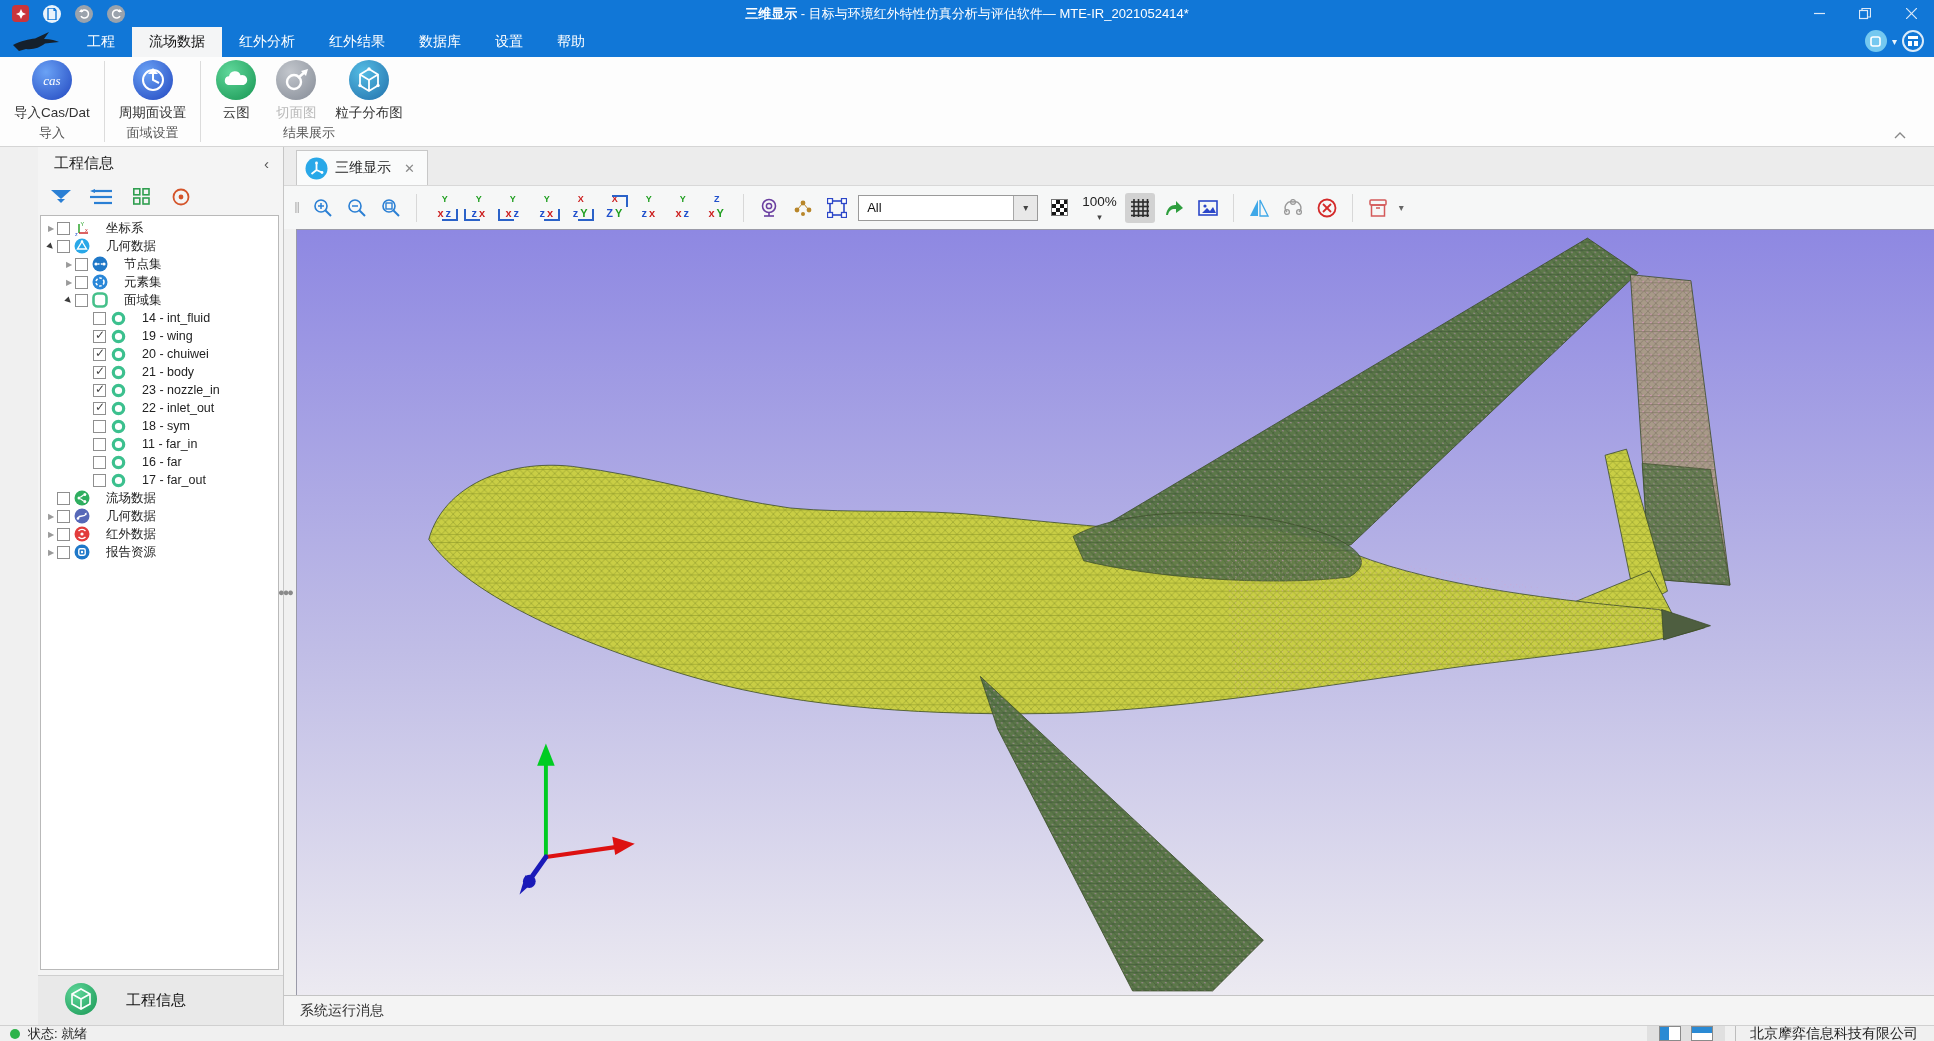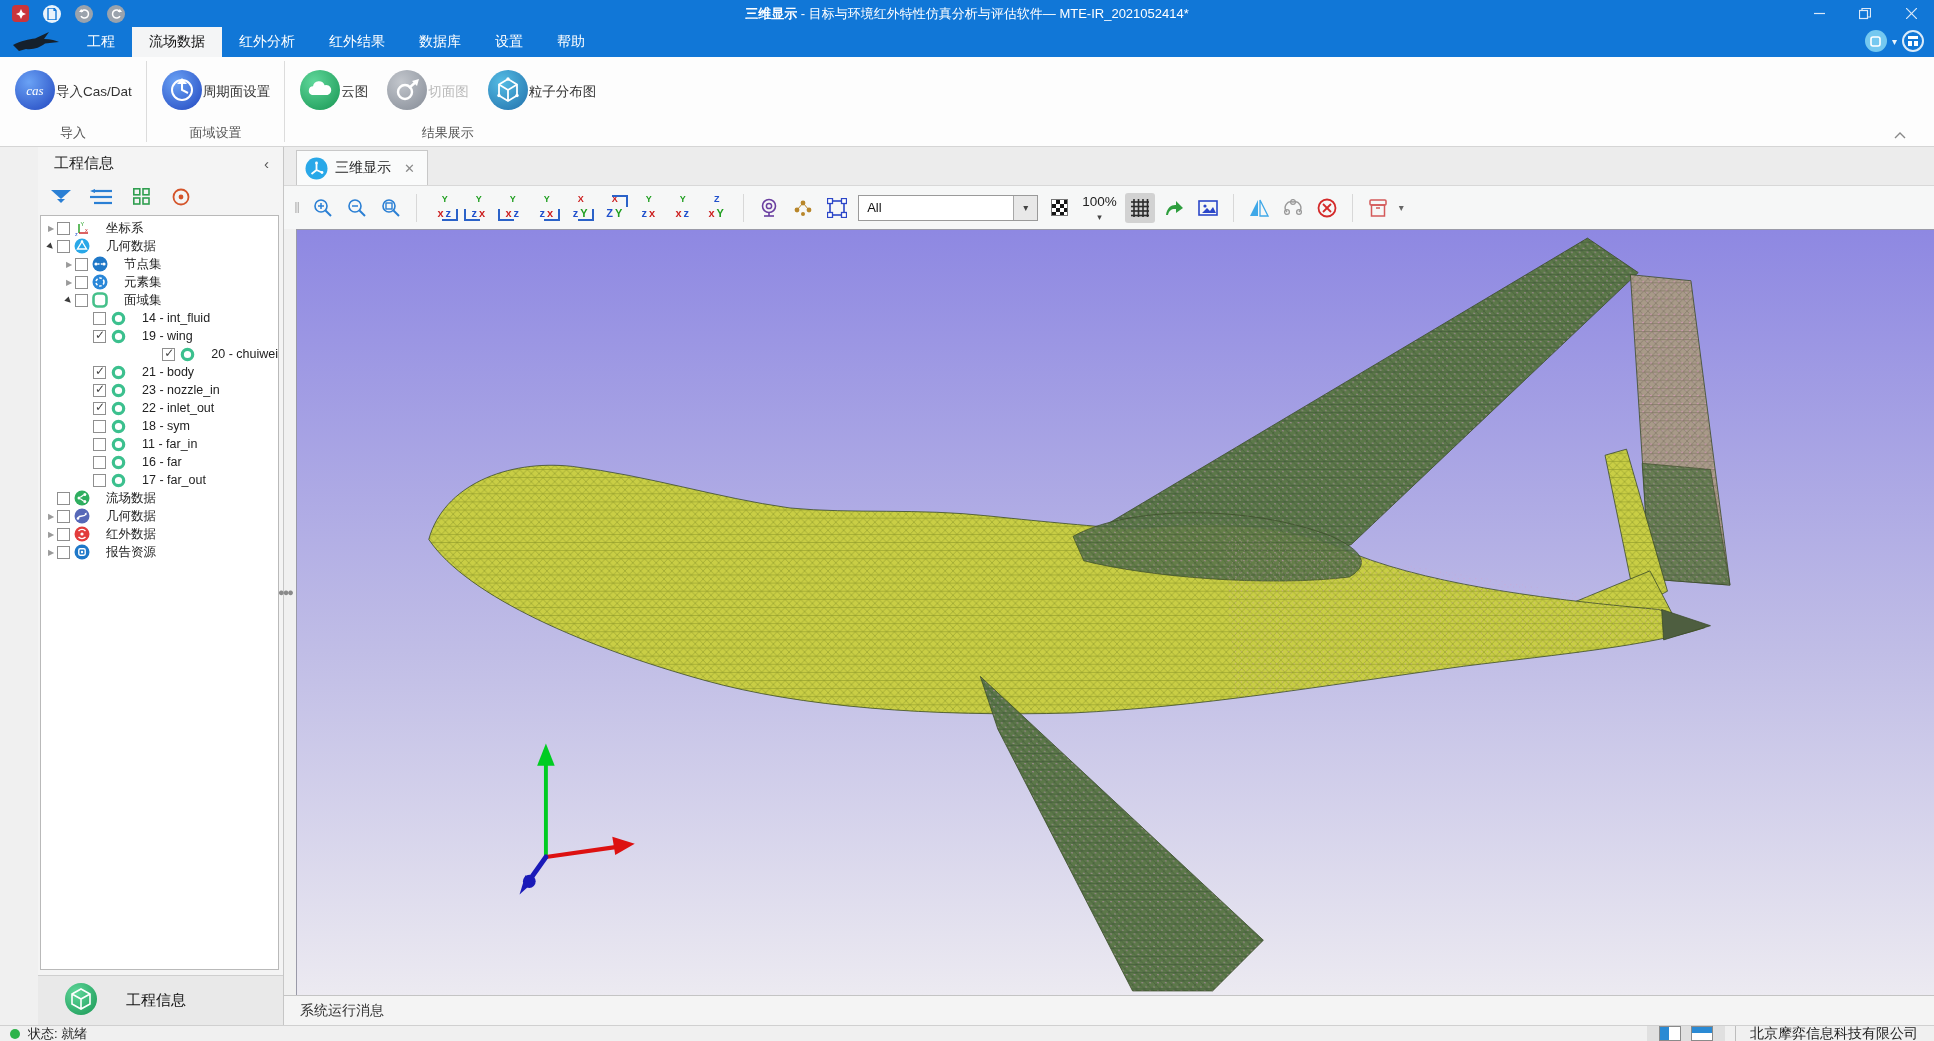--- a/index.html
+++ b/index.html
@@ -28,21 +28,21 @@
   .mr-circ1 { width:22px; height:22px; border-radius:50%; background:#74c8f0; display:flex; align-items:center; justify-content:center; }
   .mr-caret { color:#eaf4fc; font-size:10px; }
   .mr-circ2 { width:22px; height:22px; border-radius:50%; border:2px solid rgba(255,255,255,.85); display:flex; align-items:center; justify-content:center; }
 
   
   .ribbon { height:90px; background:#fdfdfd; border-bottom:1px solid #d5d5d5; display:flex; align-items:stretch; position:relative; flex:none; }
   .rgroup { display:flex; flex-direction:column; }
   .rgroup-btns { height:66px; display:flex; align-items:center; justify-content:center; padding:0 6px; gap:2px; }
   .rgroup-label { height:23px; text-align:center; font-size:13px; color:#555; line-height:20px; }
   .rsep { width:1px; background:#dcdcdc; margin:4px 0; }
-  .rbtn { display:flex; flex-direction:row; align-items:center; padding:0 8px; cursor:default; }
+  .rbtn { display:flex; flex-direction:column; align-items:center; padding:0 8px; cursor:default; }
   .rbtn .circ { width:42px; height:42px; border-radius:50%; display:flex; align-items:center; justify-content:center; }
   .rbtn .rlabel { font-size:13.5px; color:#333; margin-top:3px; white-space:nowrap; }
   .rbtn.disabled .rlabel { color:#b9b9b9; }
   .ribbon-collapse { position:absolute; right:28px; bottom:4px; }
 
   
   .content { flex:1; display:flex; min-height:0;margin-left:38px; }
 
   
   .left-panel { width:246px; flex:none; background:#f4f4f4; border-right:1px solid #c6c6c6; display:flex; flex-direction:column; position:relative; }
@@ -403,21 +403,21 @@
           <div class="tree-row" style="padding-left: 40px;">
             <span class="exp"></span>
             <span class="cb checked"></span>
             <span class="ticon">
               <svg width="15" height="15">
                 <circle cx="7.5" cy="7.5" r="5.2" fill="none" stroke="#3cc08e" stroke-width="3.2"></circle>
               </svg>
             </span>
             <span class="tlabel">19 - wing</span>
           </div>
-          <div class="tree-row" style="padding-left: 40px; justify-content: flex-end;">
+          <div class="tree-row" style="padding-left: 40px;">
             <span class="exp"></span>
             <span class="cb checked"></span>
             <span class="ticon">
               <svg width="15" height="15">
                 <circle cx="7.5" cy="7.5" r="5.2" fill="none" stroke="#3cc08e" stroke-width="3.2"></circle>
               </svg>
             </span>
             <span class="tlabel">20 - chuiwei</span>
           </div>
           <div class="tree-row" style="padding-left: 40px;">

